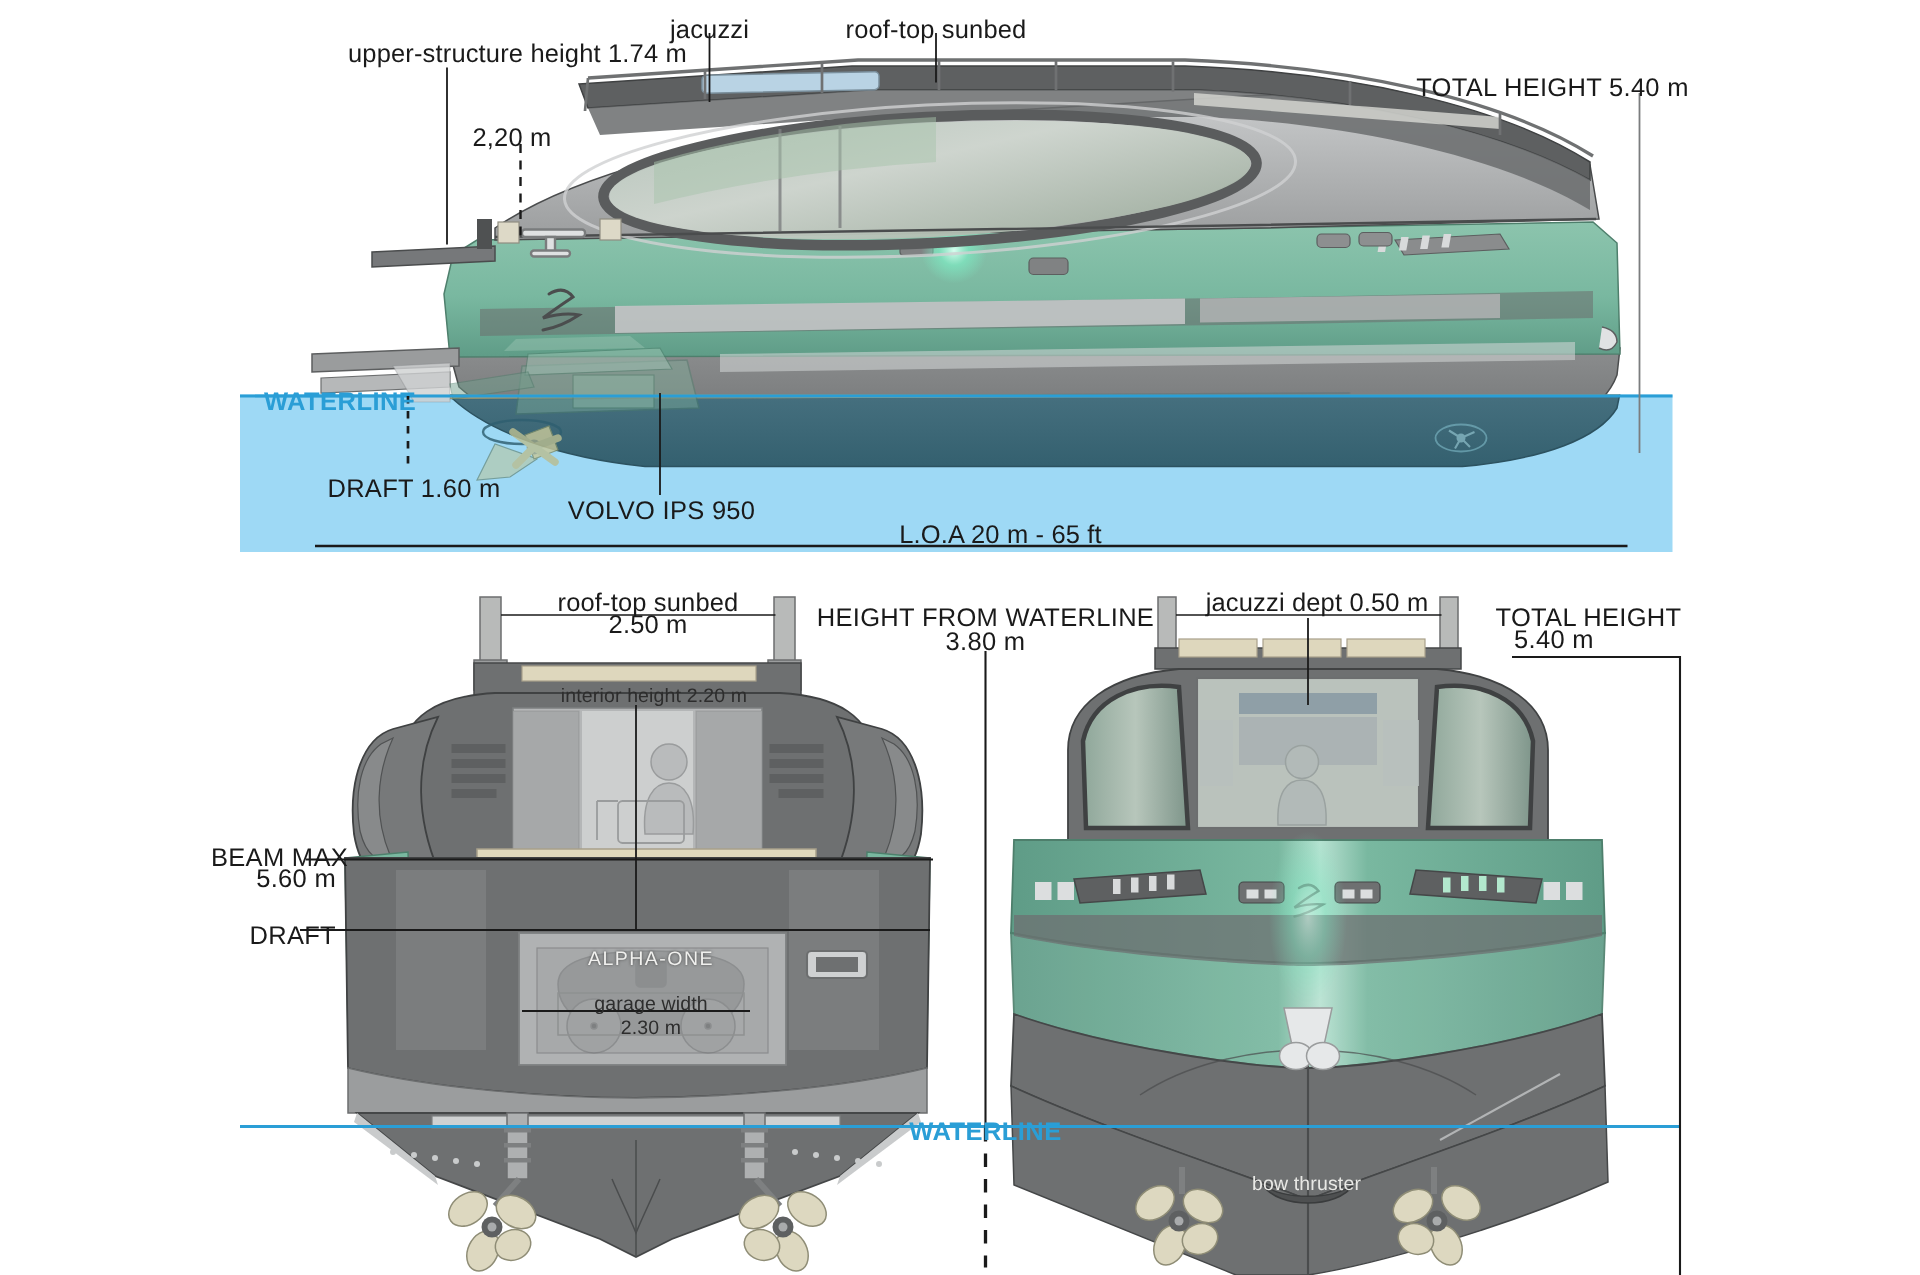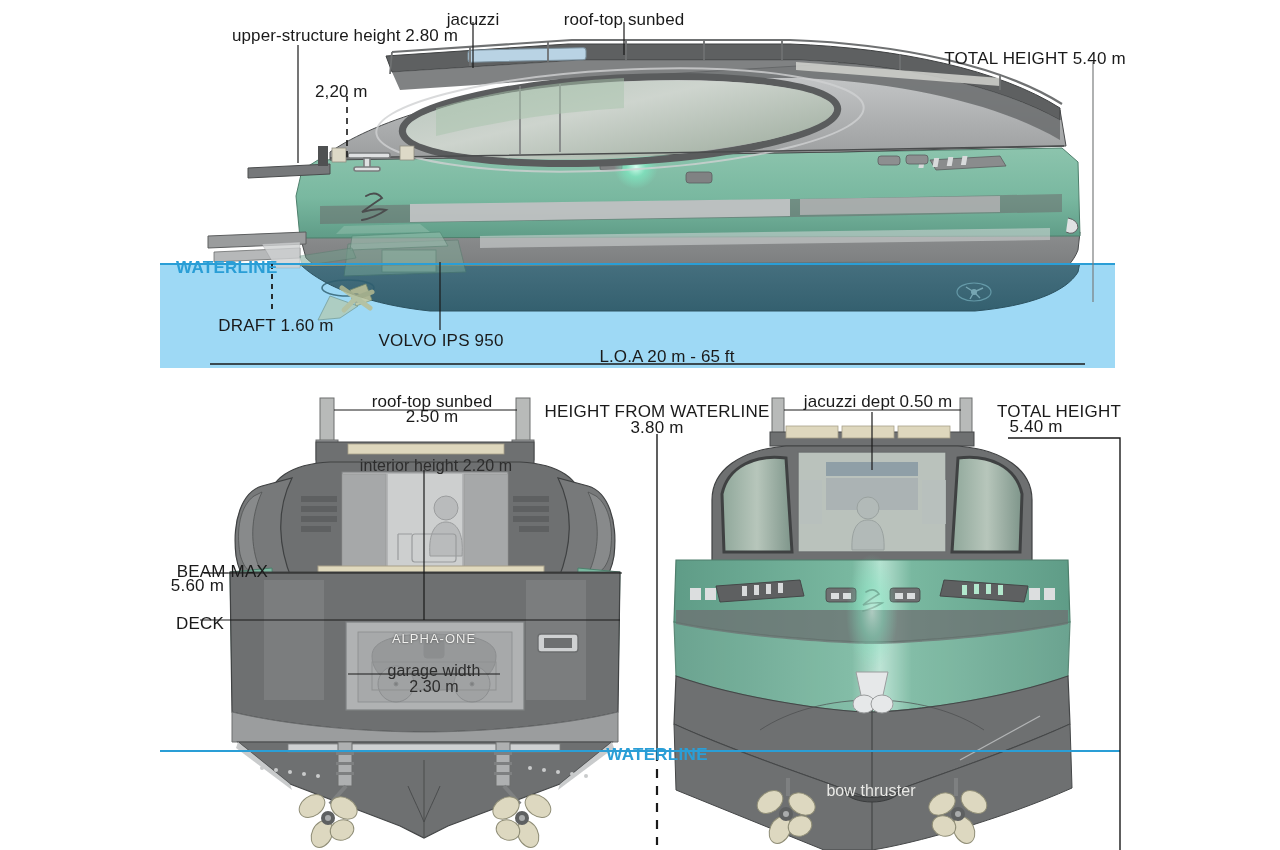--- a/index.html
+++ b/index.html
@@ -10,21 +10,21 @@
     color:#1a1a1a;
   }
   .stage{position:absolute;left:0;top:0;width:1280px;height:850px;}
   svg.layer{position:absolute;left:0;top:0;width:1280px;height:850px;}
   .lbl{
     position:absolute;white-space:nowrap;font-size:17px;color:#1a1a1a;
     letter-spacing:.1px;line-height:1.25;
   }
   .lbl.caps{font-size:17px;letter-spacing:.2px;}
   .lbl.blue{color:#2a9ed6;font-weight:bold;letter-spacing:.3px;}
-  .lbl.small{font-size:16px;}
+  .lbl.small{font-size:13px;}
   .lbl.ctr{transform:translateX(-50%);text-align:center;}
   .lbl.right{transform:translateX(-100%);text-align:right;}
   .lbl.overlay{color:#2d2d2d;}
   .lbl.onhull{color:#f0f0ee;text-shadow:0 0 2px rgba(60,60,60,.9);font-size:13px;letter-spacing:1px;}
   .lbl.ondark{color:#e9e9e6;}
 </style>
 </head>
 <body>
 
 <div class="stage">
@@ -457,36 +457,36 @@
     <line x1="872" y1="412" x2="872" y2="470" stroke="#1a1a1a" stroke-width="1.2"></line>
     <path d="M 1120,850 L 1120,438 L 1008,438" fill="none" stroke="#1a1a1a" stroke-width="1.4"></path>
   </g>
 
   <g>
     <line x1="657" y1="434" x2="657" y2="752" stroke="#1a1a1a" stroke-width="1.4"></line>
     <line x1="657" y1="752" x2="657" y2="845" stroke="#1a1a1a" stroke-width="2.2" stroke-dasharray="9 8"></line>
   </g>
 </svg>
 
-<div class="lbl" style="left:232px;top:25px;">upper-structure height 2.80 m</div>
+<div class="lbl" style="left:232px;top:25px;">upper-structure height 1.74 m</div>
 <div class="lbl" style="left:315px;top:81px;">2,20 m</div>
 <div class="lbl ctr" style="left:473px;top:9px;">jacuzzi</div>
 <div class="lbl ctr" style="left:624px;top:9px;">roof-top sunbed</div>
 <div class="lbl caps ctr" style="left:1035px;top:48px;">TOTAL HEIGHT 5.40 m</div>
 <div class="lbl blue" style="left:176px;top:257px;">WATERLINE</div>
 <div class="lbl caps ctr" style="left:276px;top:315px;">DRAFT 1.60 m</div>
 <div class="lbl caps ctr" style="left:441px;top:330px;">VOLVO IPS 950</div>
 <div class="lbl ctr" style="left:667px;top:346px;">L.O.A 20 m - 65 ft</div>
 
 <div class="lbl ctr" style="left:432px;top:391px;">roof-top sunbed</div>
 <div class="lbl ctr" style="left:432px;top:406px;text-align:right;">2.50 m</div>
 <div class="lbl small ctr overlay" style="left:436px;top:456px;">interior height 2.20 m</div>
-<div class="lbl caps right" style="left:232px;top:561px;margin-left:36px;">BEAM MAX</div>
+<div class="lbl caps right" style="left:232px;top:561px;">BEAM MAX</div>
 <div class="lbl caps right" style="left:224px;top:575px;">5.60 m</div>
-<div class="lbl caps right" style="left:224px;top:613px;">DECK</div>
+<div class="lbl caps right" style="left:224px;top:613px;">DRAFT</div>
 <div class="lbl onhull ctr" style="left:434px;top:631px;">ALPHA-ONE</div>
 <div class="lbl small ctr overlay" style="left:434px;top:661px;">garage width</div>
 <div class="lbl small ctr overlay" style="left:434px;top:677px;">2.30 m</div>
 <div class="lbl blue ctr" style="left:657px;top:744px;">WATERLINE</div>
 
 <div class="lbl caps ctr" style="left:657px;top:401px;">HEIGHT FROM WATERLINE</div>
 <div class="lbl caps ctr" style="left:657px;top:417px;">3.80 m</div>
 
 <div class="lbl ctr" style="left:878px;top:391px;text-align:center;">jacuzzi dept 0.50 m</div>
 <div class="lbl caps ctr" style="left:1059px;top:401px;">TOTAL HEIGHT</div>

